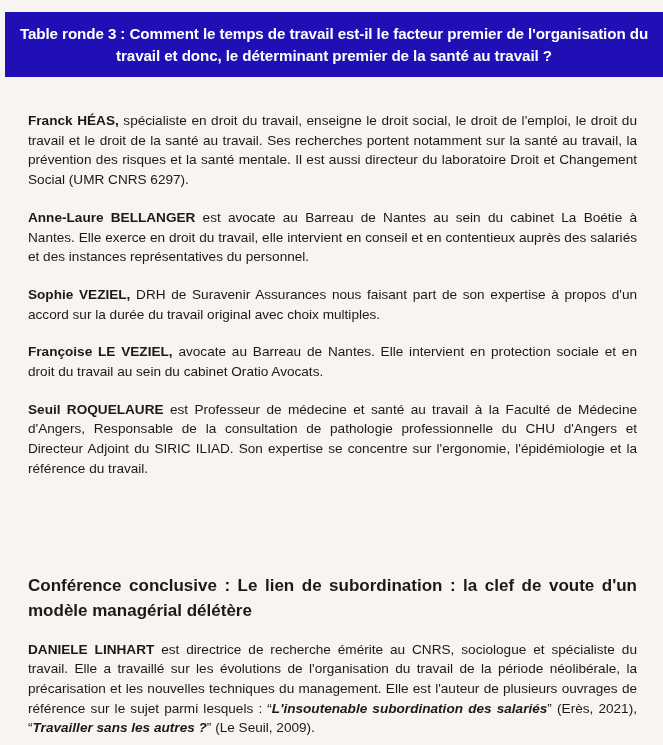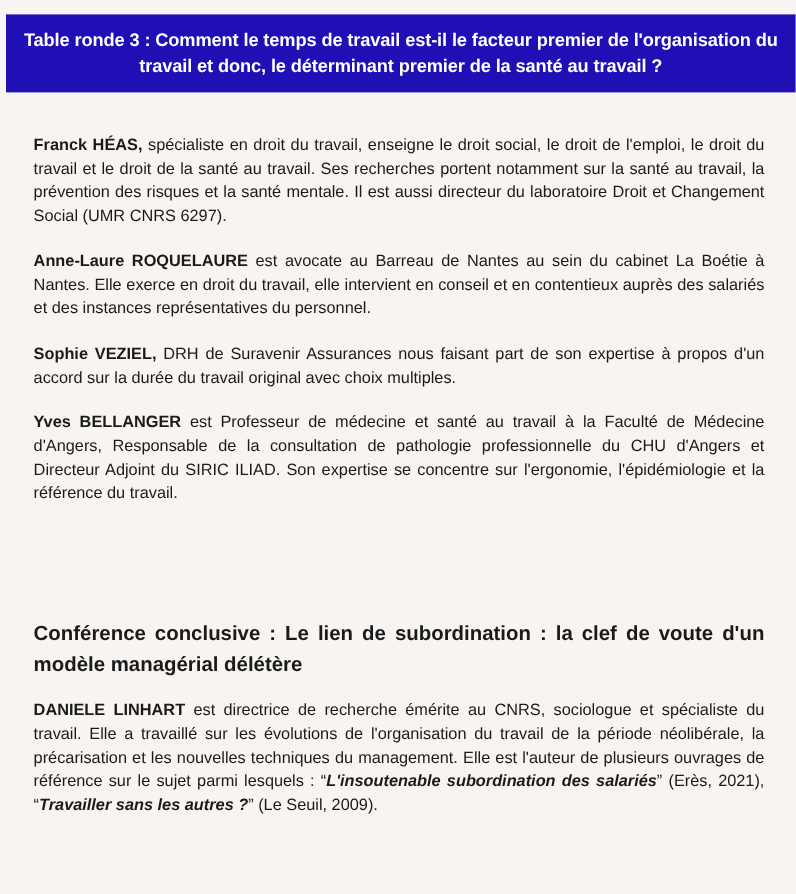--- a/index.html
+++ b/index.html
@@ -86,26 +86,27 @@
 <div class="page">
 
   <div class="banner">
     <h1 class="banner-title">Table ronde 3 :  Comment le temps de travail est-il le facteur premier de l'organisation du travail et donc, le déterminant premier de la santé au travail ?</h1>
   </div>
 
   <div class="content">
 
     <p class="para"><span class="name">Franck HÉAS,</span><span> spécialiste en droit du travail, enseigne le droit social, le droit de l'emploi, le droit du travail et le droit de la santé au travail. Ses recherches portent notamment sur la santé au travail, la prévention des risques et la santé mentale. Il est aussi directeur du laboratoire Droit et Changement Social (UMR CNRS 6297).</span></p>
 
-    <p class="para"><span class="name">Anne-Laure ROQUELAURE</span><span> est avocate au Barreau de Nantes au sein du cabinet La Boétie à Nantes. Elle exerce en droit du travail, elle intervient en conseil et en contentieux auprès des salariés et des instances représentatives du personnel.</span></p>
+    <p class="para"><span class="name">Anne-Laure BELLANGER</span><span> est avocate au Barreau de Nantes au sein du cabinet La Boétie à Nantes. Elle exerce en droit du travail, elle intervient en conseil et en contentieux auprès des salariés et des instances représentatives du personnel.</span></p>
 
     <p class="para"><span class="name">Sophie VEZIEL,</span><span> DRH de Suravenir Assurances nous faisant part de son expertise à propos d'un accord sur la durée du travail original avec choix multiples.</span></p>
 
+    <p class="para"><span class="name">Françoise LE VEZIEL,</span><span> avocate au Barreau de Nantes. Elle intervient en protection sociale et en droit du travail au sein du cabinet Oratio Avocats.</span></p>
 
-    <p class="para"><span class="name">Yves BELLANGER</span><span> est Professeur de médecine et santé au travail à la Faculté de Médecine d'Angers, Responsable de la consultation de pathologie professionnelle du CHU d'Angers et Directeur Adjoint du SIRIC ILIAD. Son expertise se concentre sur l'ergonomie, l'épidémiologie et la référence du travail.</span></p>
+    <p class="para"><span class="name">Seuil ROQUELAURE</span><span> est Professeur de médecine et santé au travail à la Faculté de Médecine d'Angers, Responsable de la consultation de pathologie professionnelle du CHU d'Angers et Directeur Adjoint du SIRIC ILIAD. Son expertise se concentre sur l'ergonomie, l'épidémiologie et la référence du travail.</span></p>
 
     <div class="gap-block"></div>
 
     <p class="subhead">Conférence conclusive : Le lien de subordination : la clef de voute d'un modèle managérial délétère</p>
 
     <p class="para"><span class="name">DANIELE LINHART</span><span> est directrice de recherche émérite au CNRS, sociologue et spécialiste du travail. Elle a travaillé sur les évolutions de l'organisation du travail de la période néolibérale, la précarisation et les nouvelles techniques du management. Elle est l'auteur de plusieurs ouvrages de référence sur le sujet parmi lesquels : “</span><span class="ital">L'insoutenable subordination des salariés</span><span>” (Erès, 2021), “</span><span class="ital">Travailler sans les autres ?</span><span>” (Le Seuil, 2009).</span></p>
 
   </div>
 </div>
 

